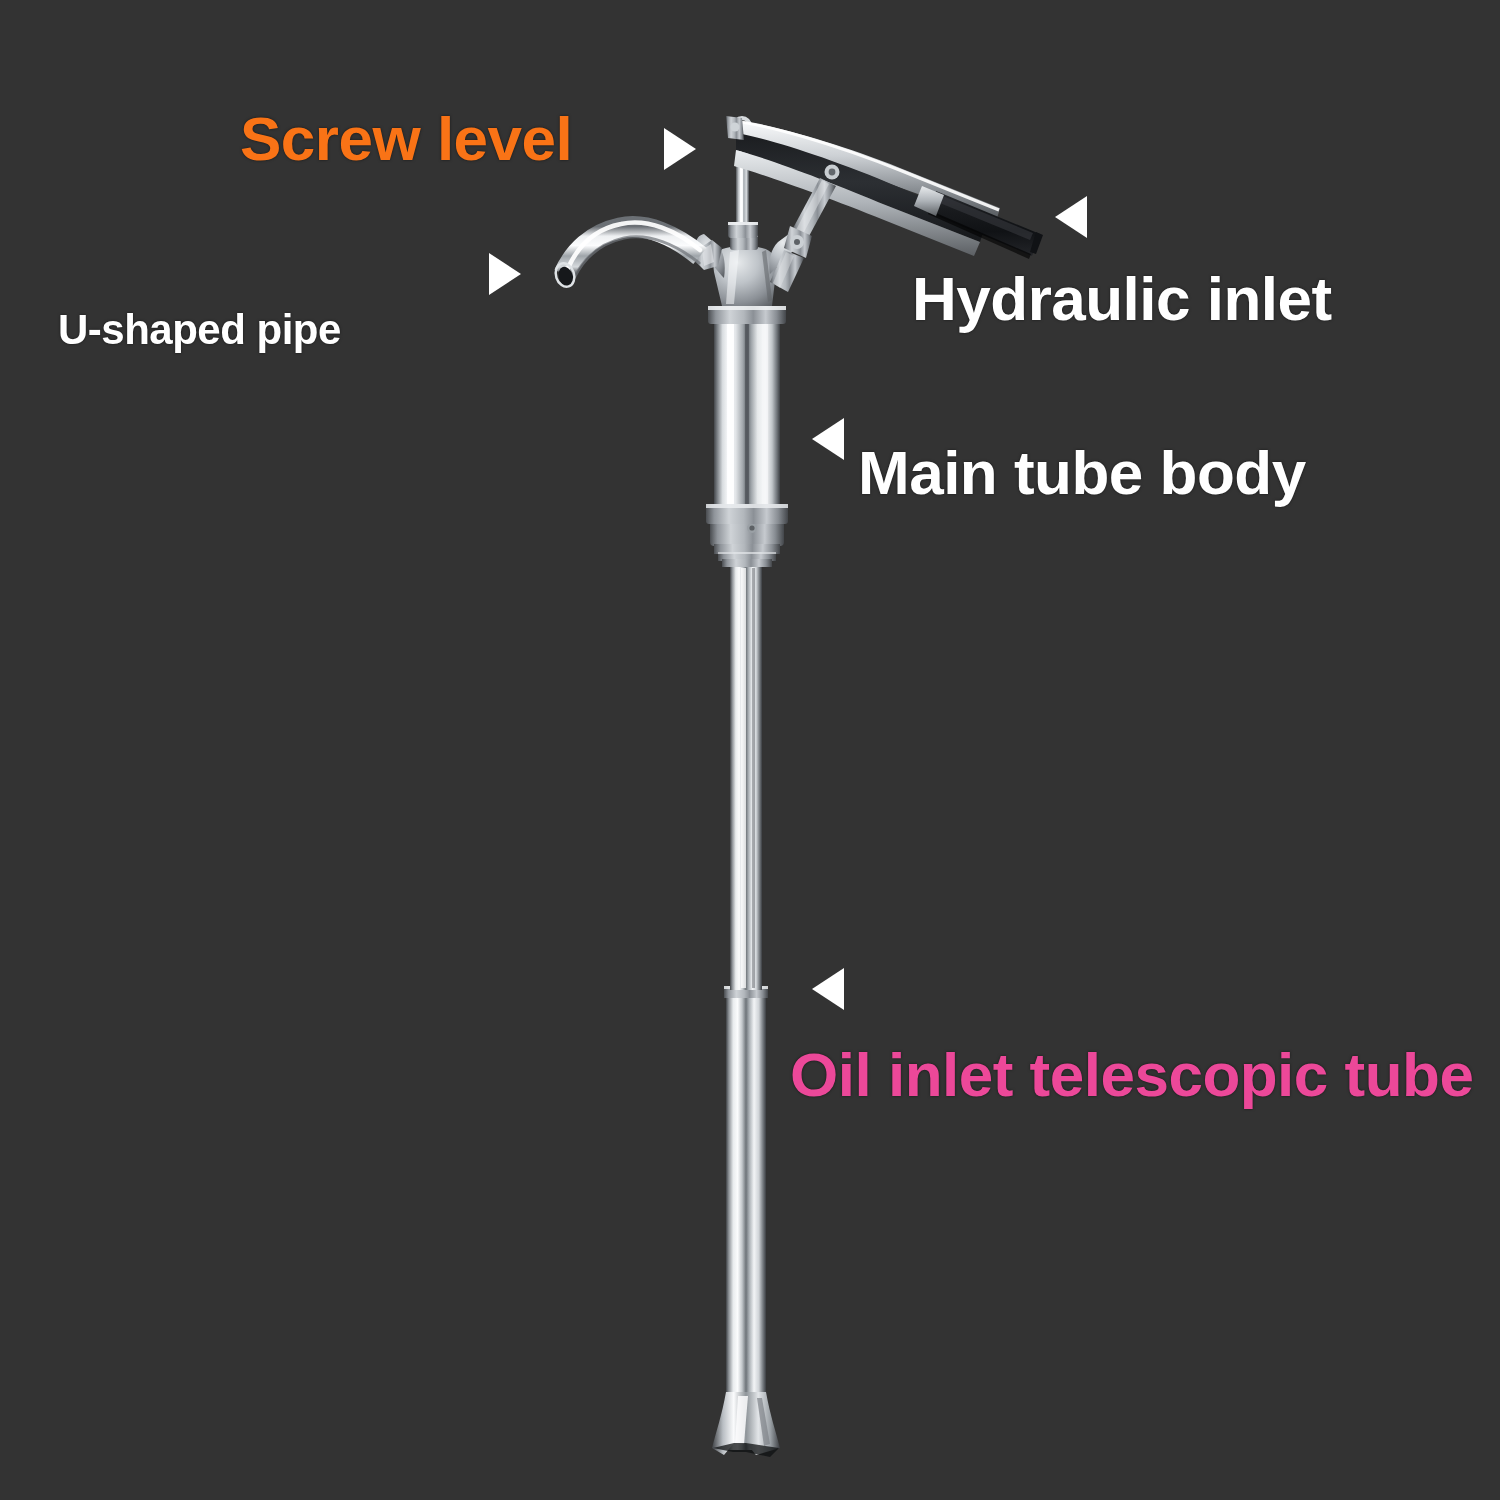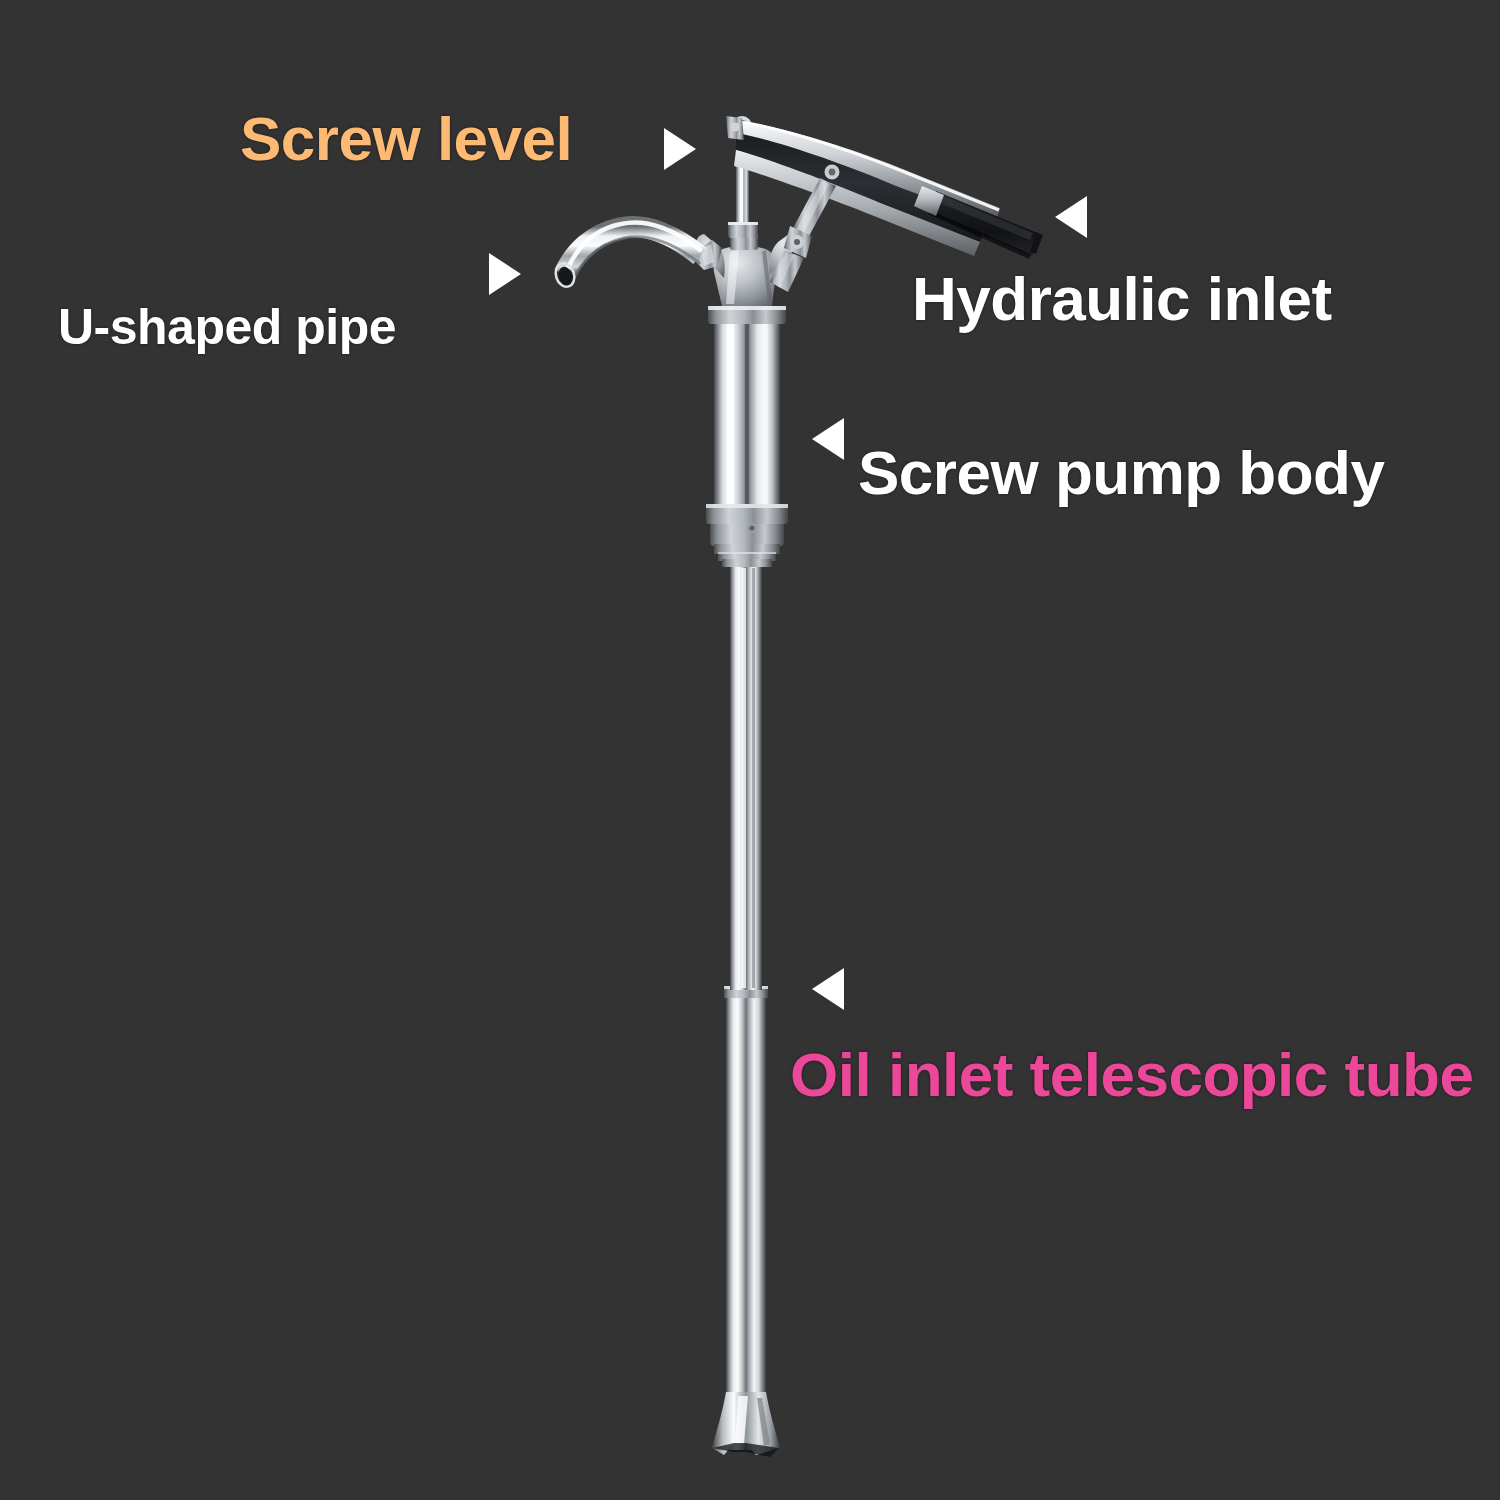--- a/index.html
+++ b/index.html
@@ -56,21 +56,21 @@
   .arrow.left {
     border-top:21px solid transparent;
     border-bottom:21px solid transparent;
     border-right:32px solid #ffffff;
   }
 
   
   #lbl-screw-level      { left:240px;  top:108px;  font-size:62px; }
   #arr-screw-level      { left:664px;  top:128px; }
 
-  #lbl-u-pipe           { left:58px;   top:302px;  font-size:50px; }
+  #lbl-u-pipe           { left:58px;   top:309px;  font-size:42px; }
   #arr-u-pipe           { left:489px;  top:253px; }
 
   #lbl-hydraulic-handle { left:912px;  top:268px;  font-size:62px; }
   #arr-hydraulic-handle { left:1055px; top:196px; }
 
   #lbl-main-pump-body   { left:858px;  top:442px;  font-size:62px; }
   #arr-main-pump-body   { left:812px;  top:418px; }
 
   #lbl-oil-inlet-tube   { left:790px;  top:1044px; font-size:62px; }
   #arr-oil-inlet-tube   { left:812px;  top:968px; }
@@ -320,28 +320,28 @@
         <path d="M938 194 L 1033 233 L 1030 240 L 935 201 Z" fill="#3a3d41" opacity=".55"></path>
         <path d="M929 210 L 1031 254 L 1029 259 L 928 214 Z" fill="#000000" opacity=".6"></path>
 
         <path d="M1036 232 L 1043 235 L 1036 254 L 1030 252 Z" fill="#101215"></path>
       </g>
 
       <path d="M922 186 L 944 195 L 936 216 L 914 206 Z" fill="url(#handleLip)"></path>
     </g>
   </svg>
 
-  <div class="callout" id="lbl-screw-level" style="color: #fdba74;">Screw level</div>
+  <div class="callout" id="lbl-screw-level" style="color: #f97316;">Screw level</div>
   <div class="arrow right" id="arr-screw-level" style="border-left-color: rgb(255, 255, 255);"></div>
 
   <div class="callout" id="lbl-u-pipe" style="color: rgb(255, 255, 255);">U-shaped pipe</div>
   <div class="arrow right" id="arr-u-pipe" style="border-left-color: rgb(255, 255, 255);"></div>
 
   <div class="callout" id="lbl-hydraulic-handle" style="color: rgb(255, 255, 255);">Hydraulic inlet</div>
   <div class="arrow left" id="arr-hydraulic-handle" style="border-right-color: rgb(255, 255, 255);"></div>
 
-  <div class="callout" id="lbl-main-pump-body" style="color: rgb(255, 255, 255);">Screw pump body</div>
+  <div class="callout" id="lbl-main-pump-body" style="color: rgb(255, 255, 255);">Main tube body</div>
   <div class="arrow left" id="arr-main-pump-body" style="border-right-color: rgb(255, 255, 255);"></div>
 
   <div class="callout" id="lbl-oil-inlet-tube" style="color: #ec4899;">Oil inlet telescopic tube</div>
   <div class="arrow left" id="arr-oil-inlet-tube" style="border-right-color: rgb(255, 255, 255);"></div>
 
 </div>
 
 </body></html>

